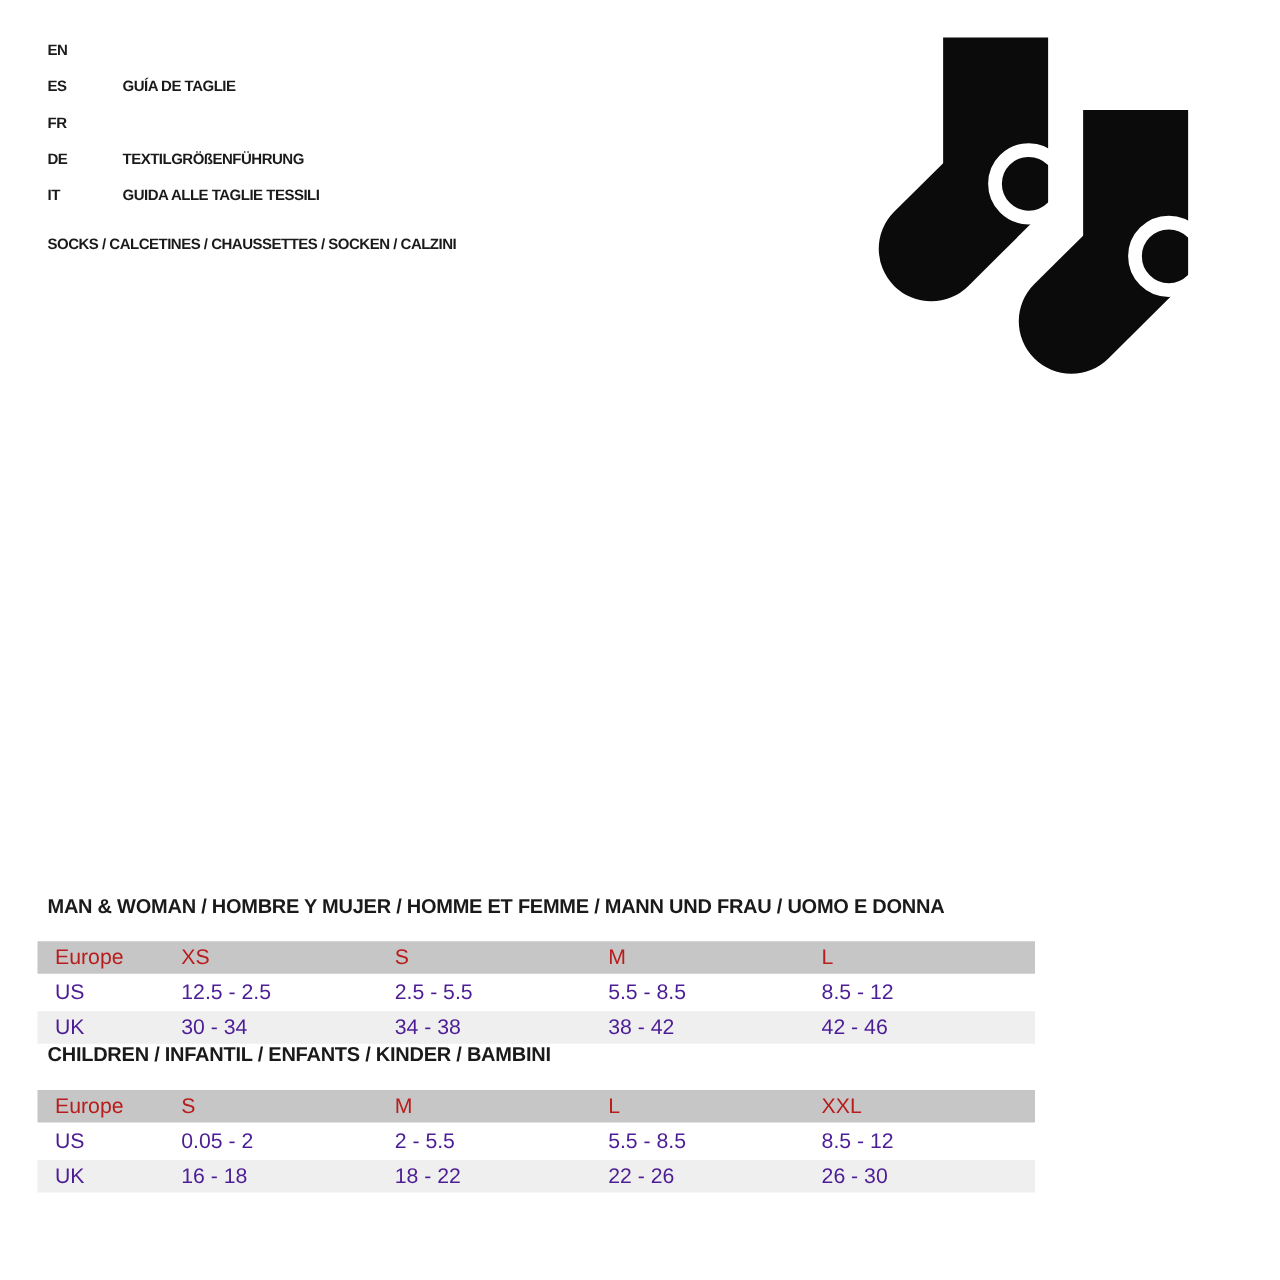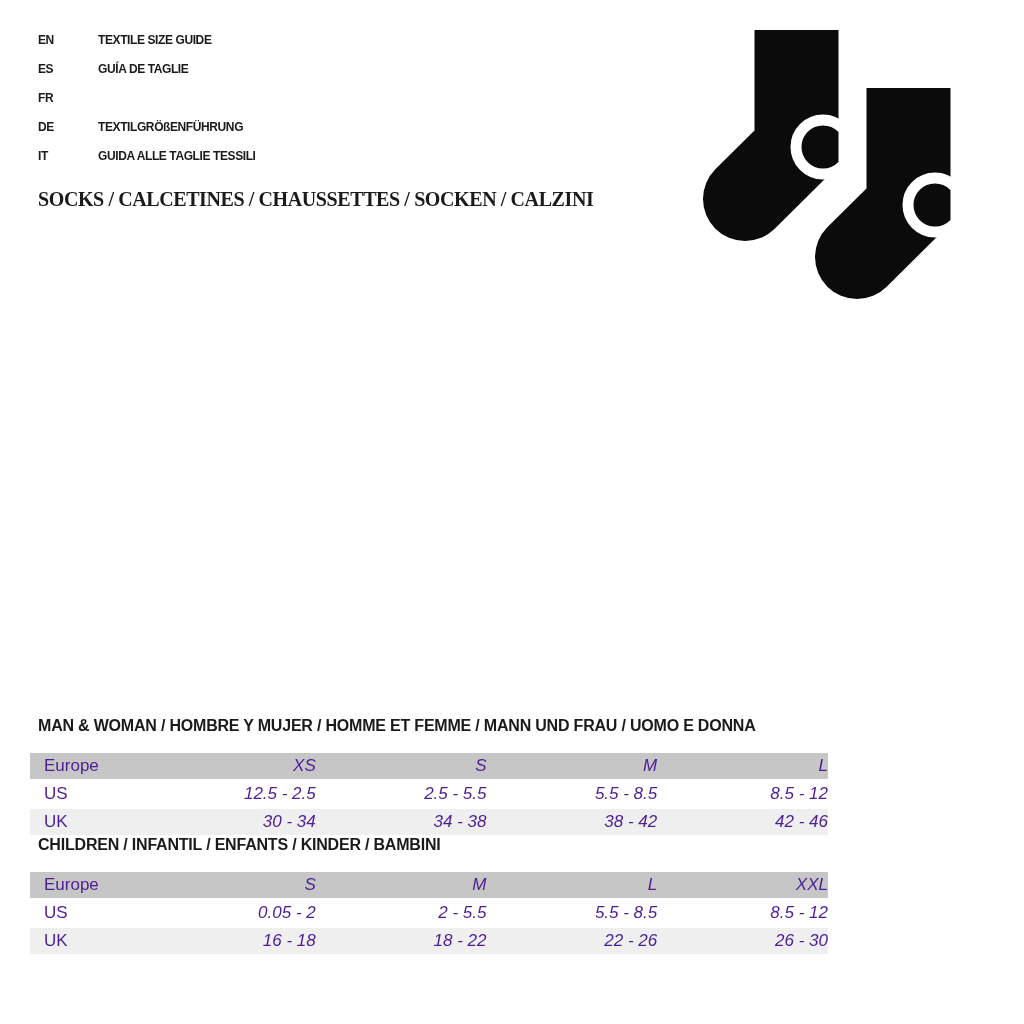--- a/index.html
+++ b/index.html
@@ -20,24 +20,23 @@
     line-height: 29px;
     font-size: 12px;
     font-weight: bold;
     letter-spacing: -0.4px;
     white-space: nowrap;
   }
   .lang-code { width: 60px; flex: 0 0 60px; }
 
   .category-line {
     position: absolute; left: 38px; top: 188px;
-    font-size: 20px; font-weight: bold;
+    font-size: 12px; font-weight: bold;
     letter-spacing: -0.4px;
     white-space: nowrap;
-    font-family: Liberation Serif, serif;
   }
 
   
   .socks-svg { position: absolute; left: 690px; top: 20px; }
 
   
   .size-table { position: absolute; left: 30px; width: 798px; }
   .table-adults { top: 717px; }
   .table-children { top: 836px; }
   .table-title {
@@ -48,38 +47,37 @@
     white-space: nowrap;
   }
   .t-row {
     display: flex;
     align-items: center;
     height: 26px;
     margin-bottom: 2px;
     font-size: 17px;
     color: #4c1d95;
   }
-  .t-row.head { background: #c6c6c6; color: #4c1d95; }
+  .t-row.head { background: #c6c6c6; color: #b91c1c; }
   .t-row.alt  { background: #efefef; }
   .cell-label {
     width: 115px; flex: 0 0 115px;
     padding-left: 14px;
     text-align: left;
   }
-  .cell-val { flex: 1 1 0; text-align: right; font-style: italic; }
+  .cell-val { flex: 1 1 0; text-align: left; }
 </style>
 </head>
 <body>
 
 <div class="page">
 
   <div class="lang-block">
     <div class="lang-row">
       <span class="lang-code">EN</span>
-      <span class="lang-label">TEXTILE SIZE GUIDE</span>
     </div>
     <div class="lang-row">
       <span class="lang-code">ES</span>
       <span class="lang-label">GUÍA DE TAGLIE</span>
     </div>
     <div class="lang-row">
       <span class="lang-code">FR</span>
     </div>
     <div class="lang-row">
       <span class="lang-code">DE</span>

